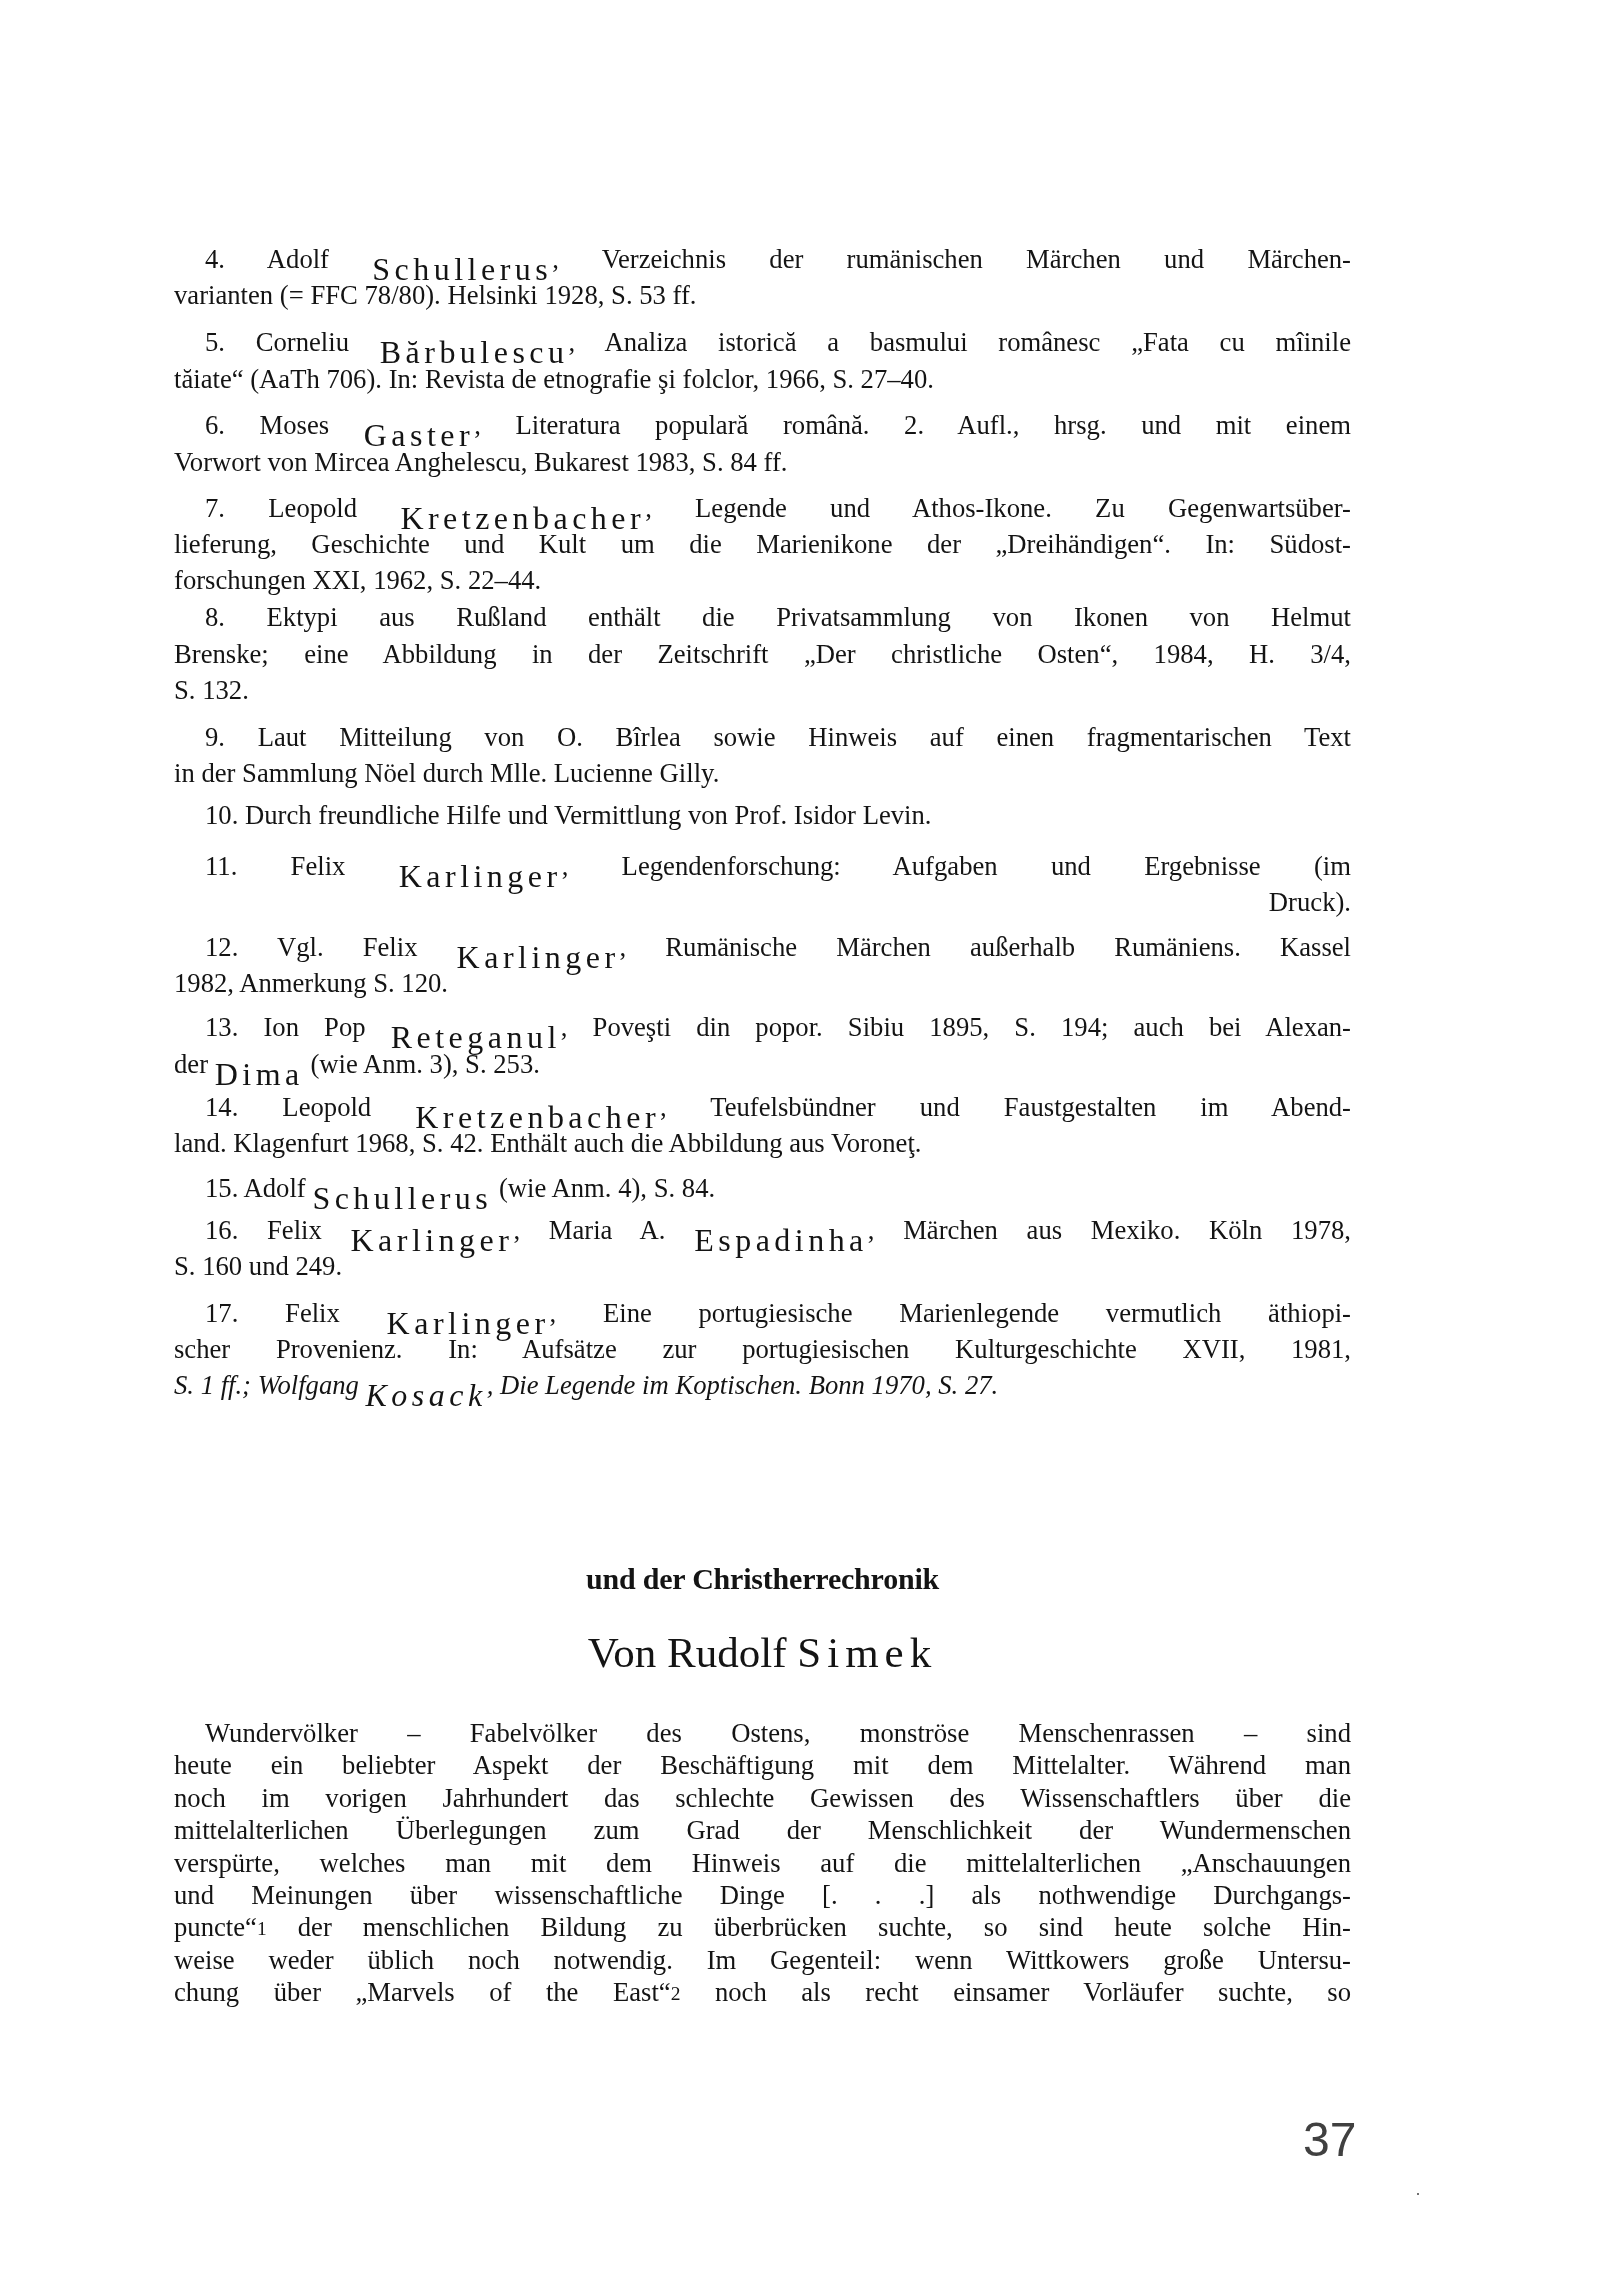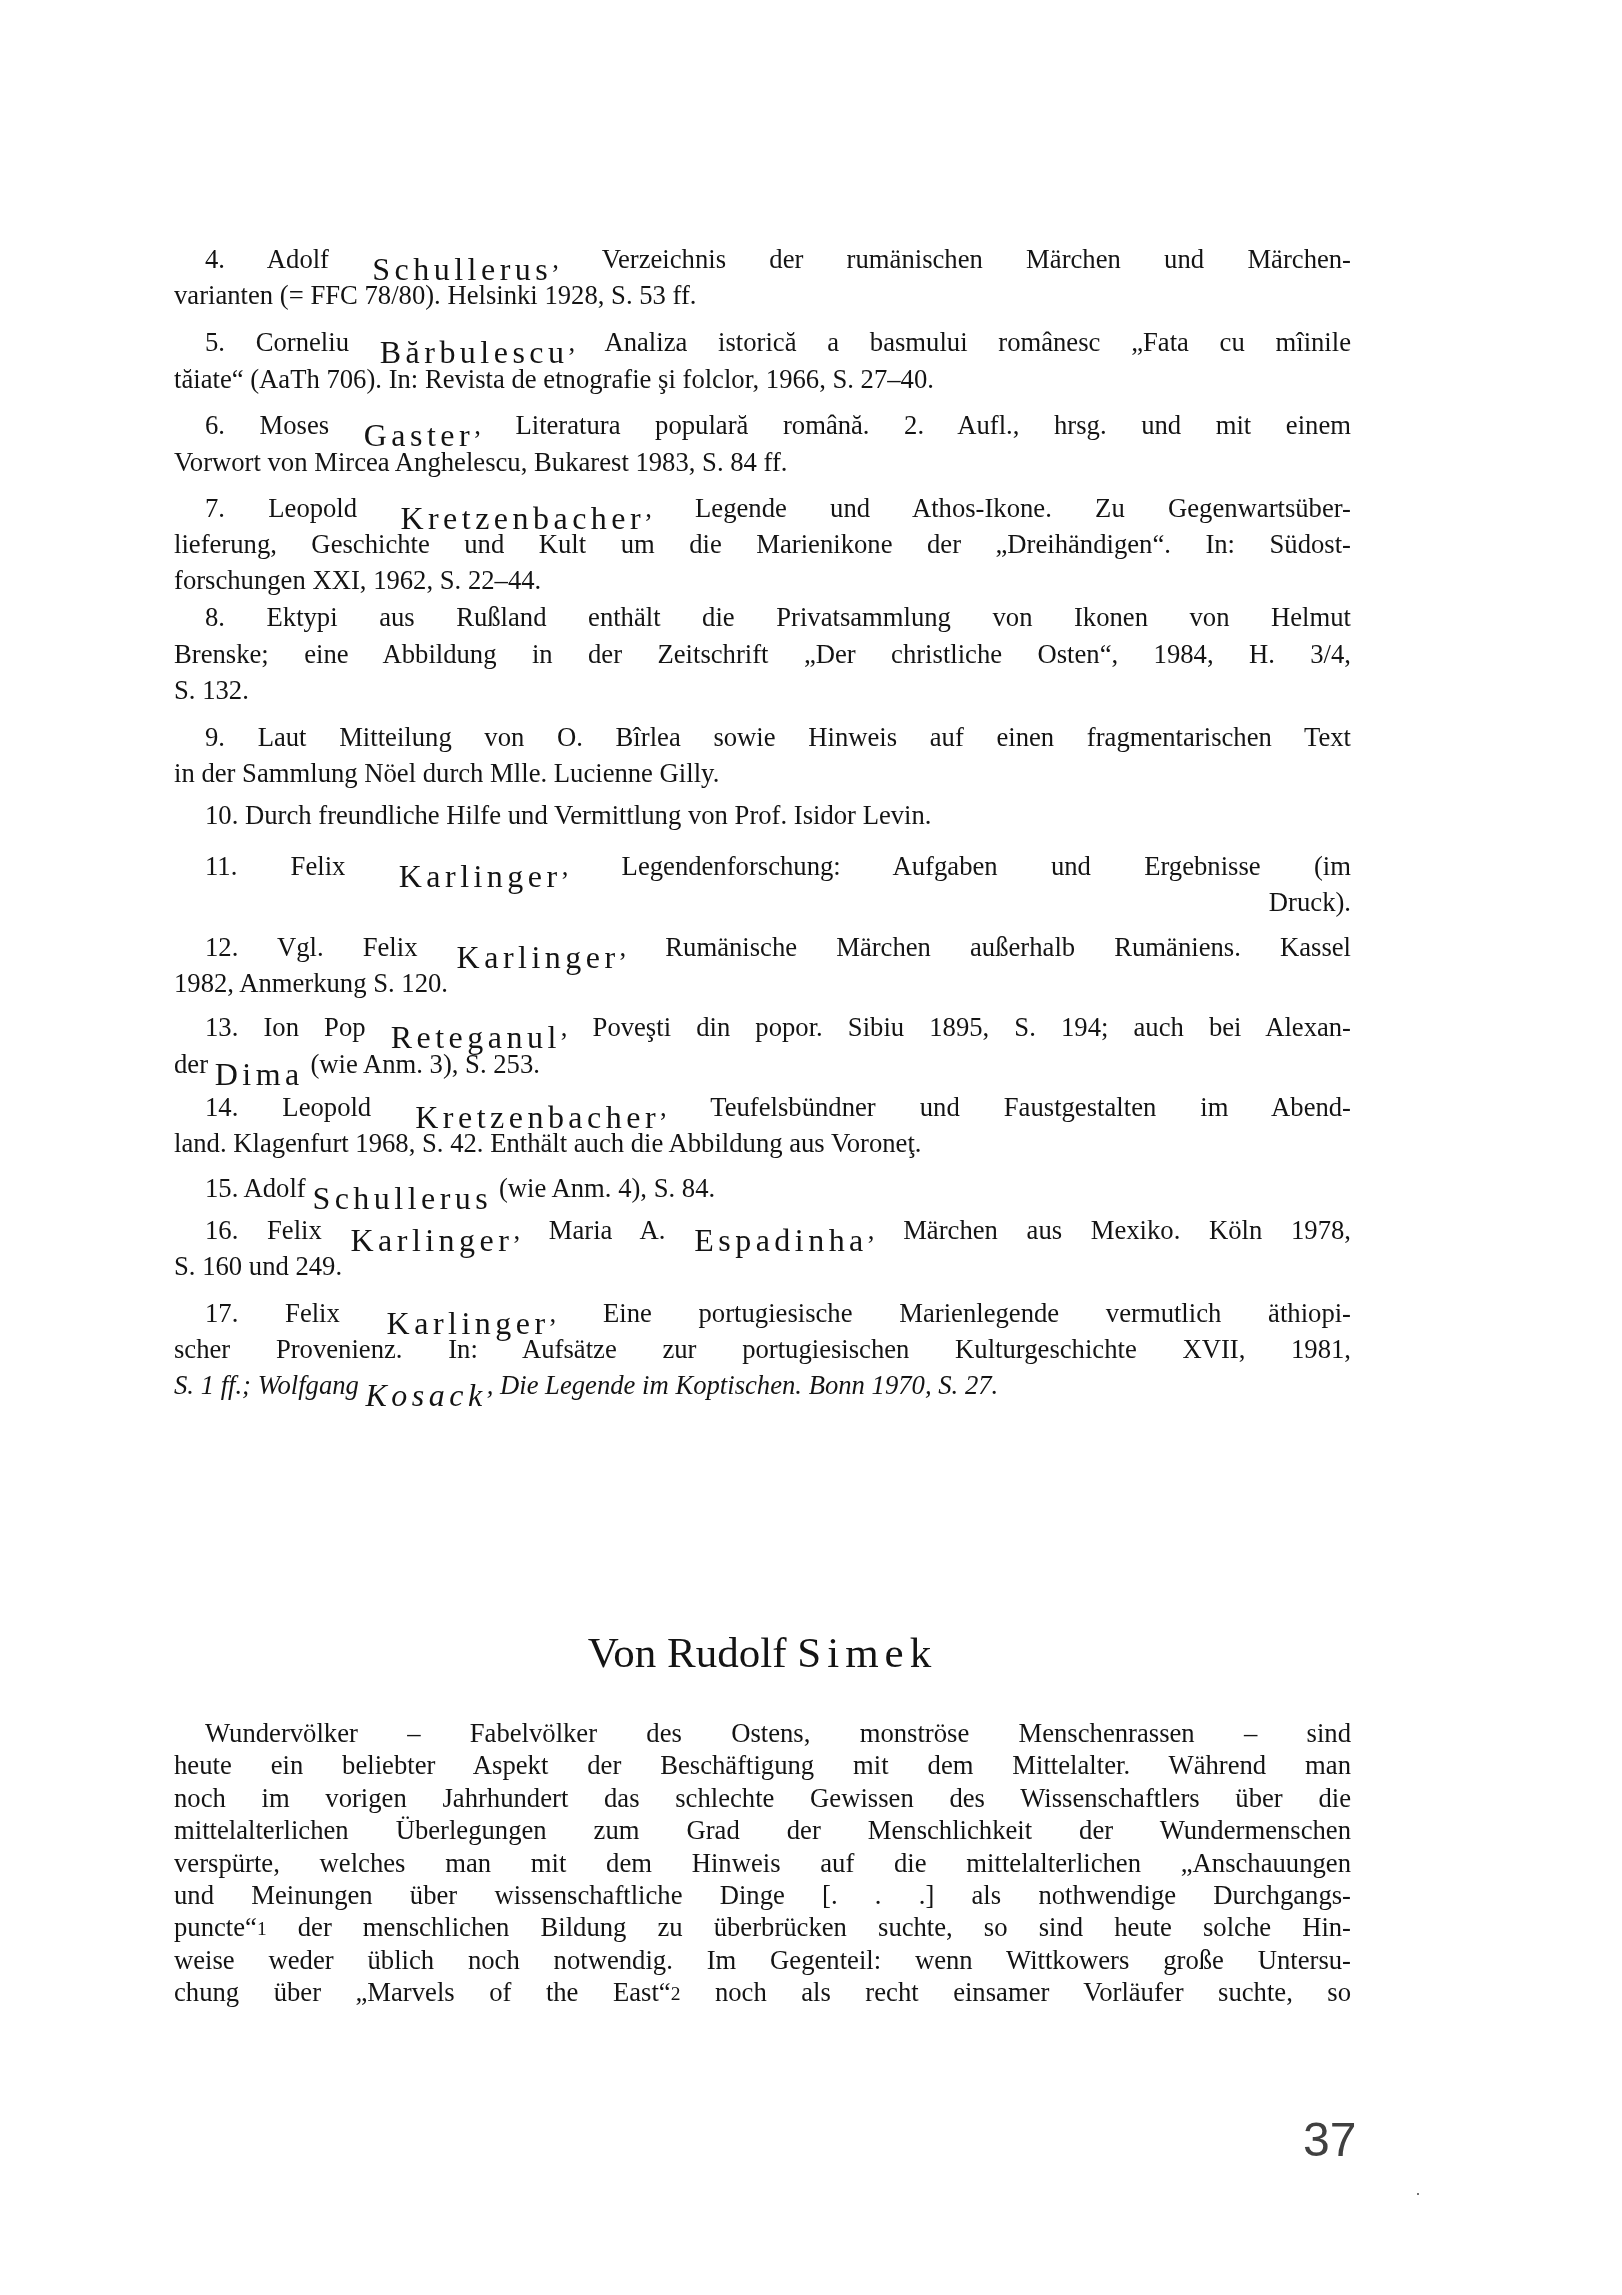--- a/index.html
+++ b/index.html
@@ -79,20 +79,21 @@
         <div class="line j ind" style="top: 1212px;"><sup>16. Felix </sup><span class="sp">Karlinger</span><sup>, Maria A. </sup><span class="sp">Espadinha</span><sup>, Märchen aus Mexiko. Köln 1978,</sup></div>
         <div class="line" style="top: 1248px;"><sup>S. 160 und 249.</sup></div>
       </div>
       <div>
         <div class="line j ind" style="top: 1295px;"><sup>17. Felix </sup><span class="sp">Karlinger</span><sup>, Eine portugiesische Marienlegende vermutlich äthiopi-</sup></div>
         <div class="line j" style="top: 1331px;"><sup>scher Provenienz. In: Aufsätze zur portugiesischen Kulturgeschichte XVII, 1981,</sup></div>
         <div class="line" style="top: 1367px; font-style: italic;"><sup>S. 1 ff.; Wolfgang </sup><span class="sp">Kosack</span><sup>, Die Legende im Koptischen. Bonn 1970, S. 27.</sup></div>
       </div>
     </div>
 
+  <div class="heading" style="top:1560px;">und der Christherrechronik</div>
 
   <div class="byline" style="top:1634px;">
     <span>Von Rudolf </span><span class="sp">Simek</span>
   </div>
 
   <div class="block" id="body" style="top:0;">
       <div class="line j ind" style="top: 1715px;"><sup>Wundervölker – Fabelvölker des Ostens, monströse Menschenrassen – sind</sup></div>
       <div class="line j" style="top: 1747px;"><sup>heute ein beliebter Aspekt der Beschäftigung mit dem Mittelalter. Während man</sup></div>
       <div class="line j" style="top: 1780px;"><sup>noch im vorigen Jahrhundert das schlechte Gewissen des Wissenschaftlers über die</sup></div>
       <div class="line j" style="top: 1812px;"><sup>mittelalterlichen Überlegungen zum Grad der Menschlichkeit der Wundermenschen</sup></div>

